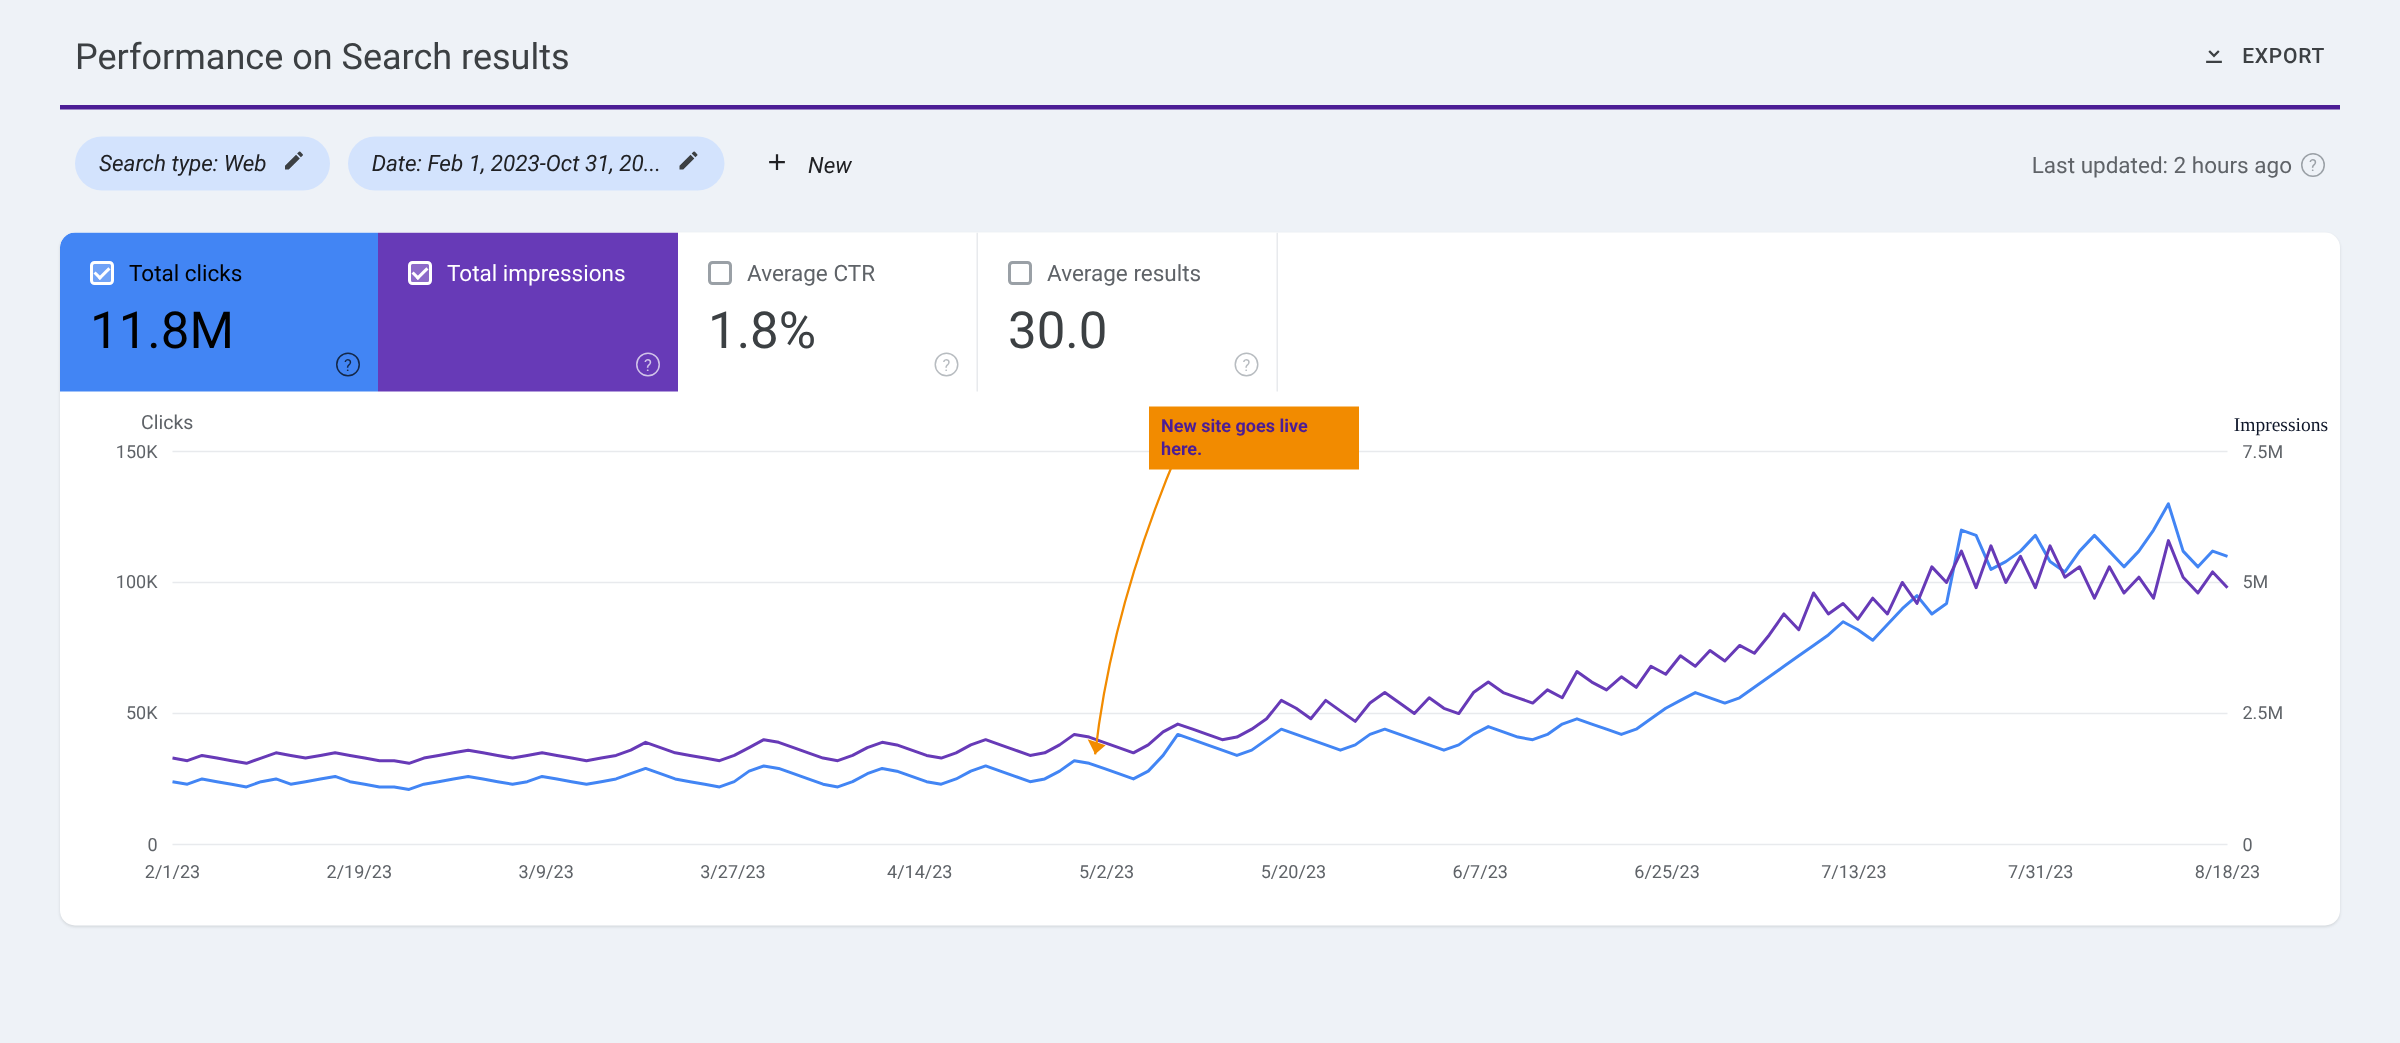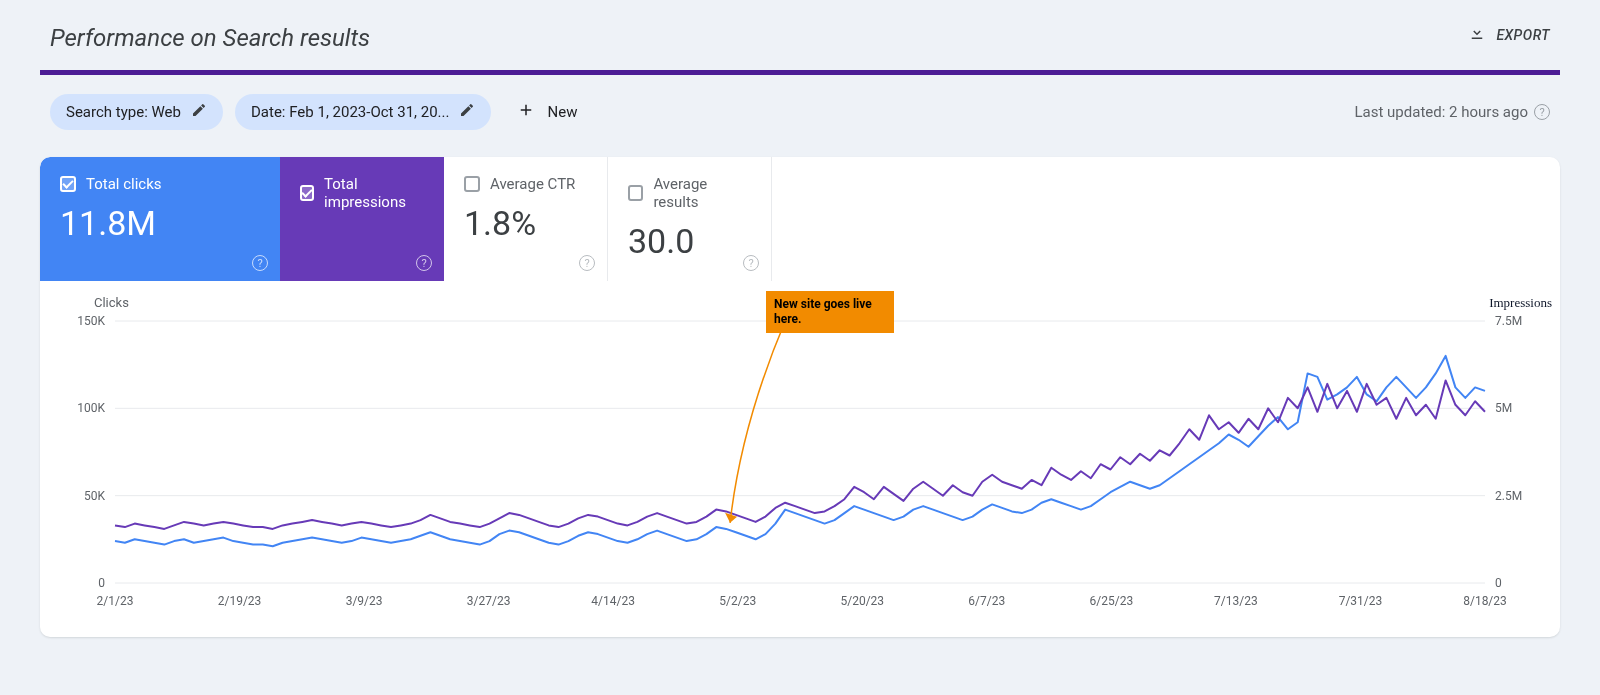--- a/index.html
+++ b/index.html
@@ -8,24 +8,23 @@
     background: #eef2f7;
     color: #3c4043;
     font-size: 14px;
   }
   .page {
     padding: 0 40px 20px 40px;
   }
   .header-row {
     display: flex;
     justify-content: space-between;
-    align-items: flex-start;
+    align-items: center;
     padding: 24px 10px 18px 10px;
-    border-bottom: 5px solid #4c1d95;
-    font-style: italic;
+    border-bottom: 3px solid #4c1d95;
   }
   .page-title {
     font-size: 24px;
     font-weight: 400;
     color: #3c4043;
   }
   .export-btn {
     display: inline-flex;
     align-items: center;
     gap: 10px;
@@ -35,22 +34,23 @@
     cursor: pointer;
   }
   .filter-row {
     display: flex;
     justify-content: space-between;
     align-items: center;
     padding: 18px 10px 26px 10px;
   }
   .chips {
     display: flex;
-    align-items: center;
+    align-items: flex-start;
     gap: 12px;
+    font-style: italic;
   }
   .chip {
     display: inline-flex;
     align-items: center;
     gap: 10px;
     padding: 8px 16px;
     border-radius: 20px;
     background: #d3e3fd;
     color: #202124;
     font-size: 15px;
@@ -78,26 +78,26 @@
     border-radius: 10px;
     box-shadow: 0 1px 2px rgba(60,64,67,.15);
     overflow: hidden;
   }
   .metrics {
     display: flex;
     gap: 0;
   }
   .metric {
     position: relative;
-    width: 164px;
+    width: 200px;
     padding: 18px 20px 20px 20px;
     border-right: 1px solid #e8eaed;
     cursor: pointer;
   }
-  .metric.clicks { background: #4285f4; color: #ffffff; border-top-left-radius: 10px; border-right: none; width: 240px;}
+  .metric.clicks { background: #4285f4; color: #000000; border-top-left-radius: 10px; border-right: none; width: 212px;}
   .metric.impressions { background: #673ab7; color: #fff; border-right: none; }
   .metric.ctr, .metric.position { background: #fff; color: #5f6368; }
   .metric-label-row { display: flex; align-items: center; gap: 10px; font-size: 15px; }
   .metric .check {
     width: 16px; height: 16px; border-radius: 3px;
     display: inline-flex; align-items: center; justify-content: center;
   }
   .metric.clicks .check, .metric.impressions .check {
     background: rgba(255,255,255,.25); border: 2px solid #fff;
   }
@@ -134,25 +134,25 @@
     position: absolute; right: 8px; top: 14px; font-size: 13px; color: #0f172a; font-family: Liberation Serif, serif;
   }
   svg.chart {
     display: block; width: 100%; height: 320px;
   }
   .tick-text { font-size: 12px; fill: #5f6368; }
 
   .annotation-box {
     position: absolute;
     background: #f28b00;
-    color: #000000;
+    color: #4c1d95;
     font-size: 12px;
     font-weight: 700;
     padding: 6px 8px;
-    width: 128px;
+    width: 140px;
     line-height: 1.25;
   }
   .arrow-line { stroke: #f28b00; stroke-width: 1.5; fill: none; }
   .arrow-head { fill: #f28b00; }
 
   .icon-svg { display: inline-block; vertical-align: middle; }
 </style>
 </head>
 <body>
 

